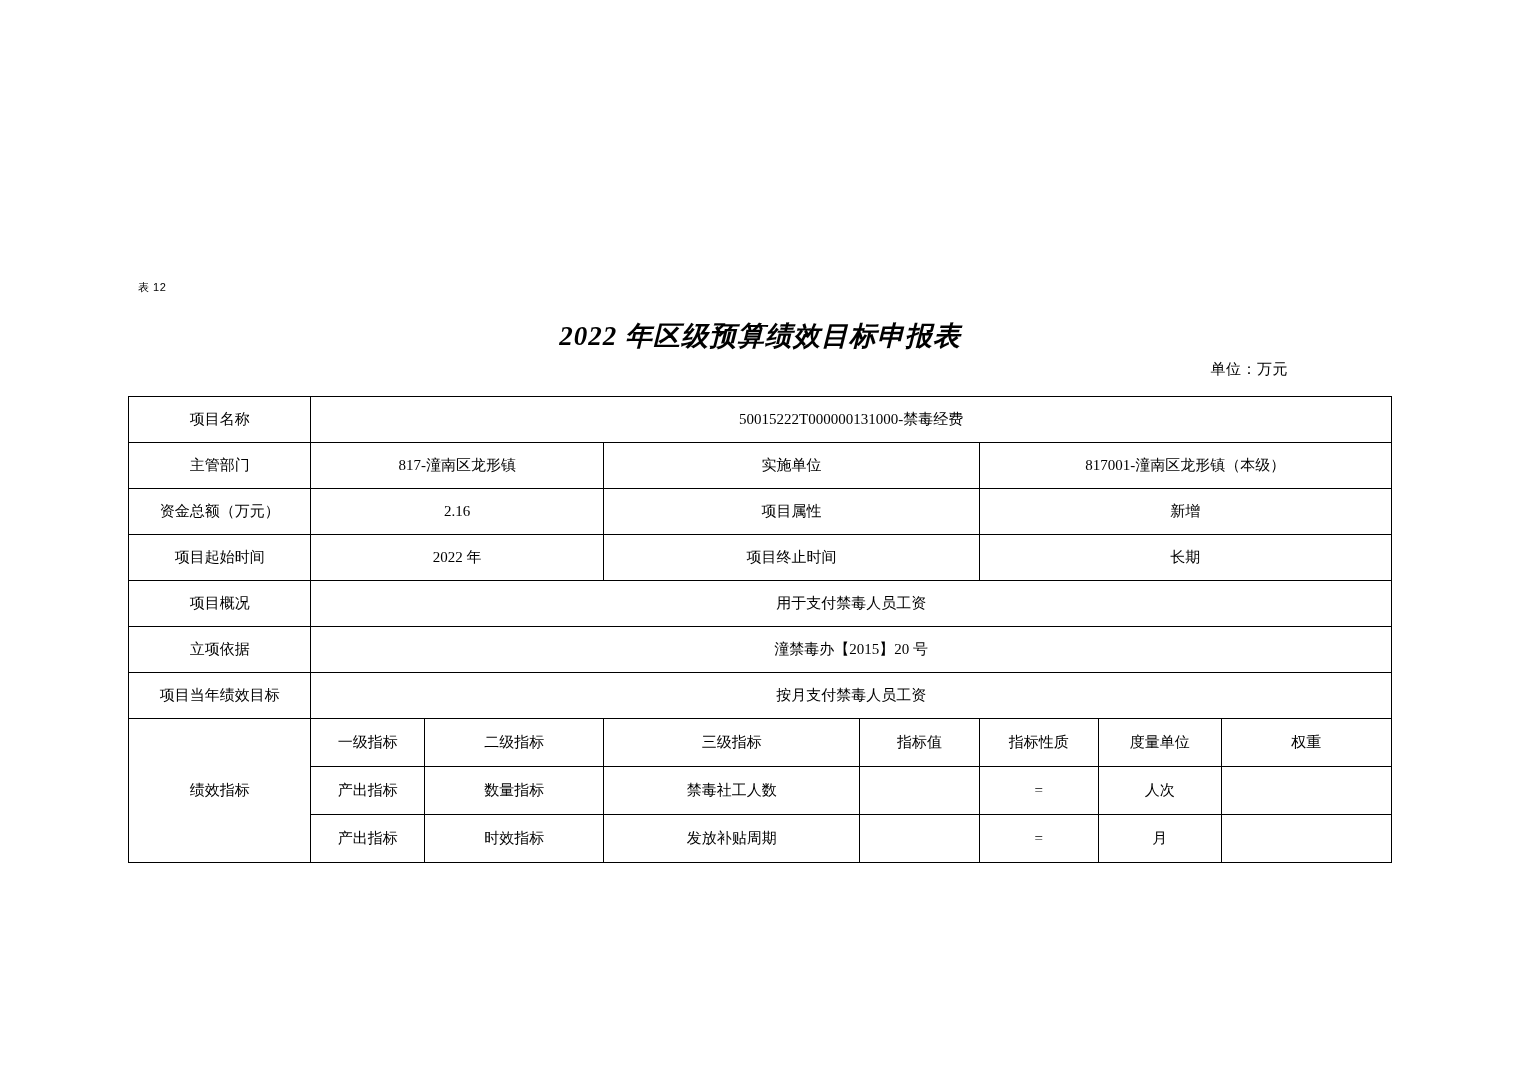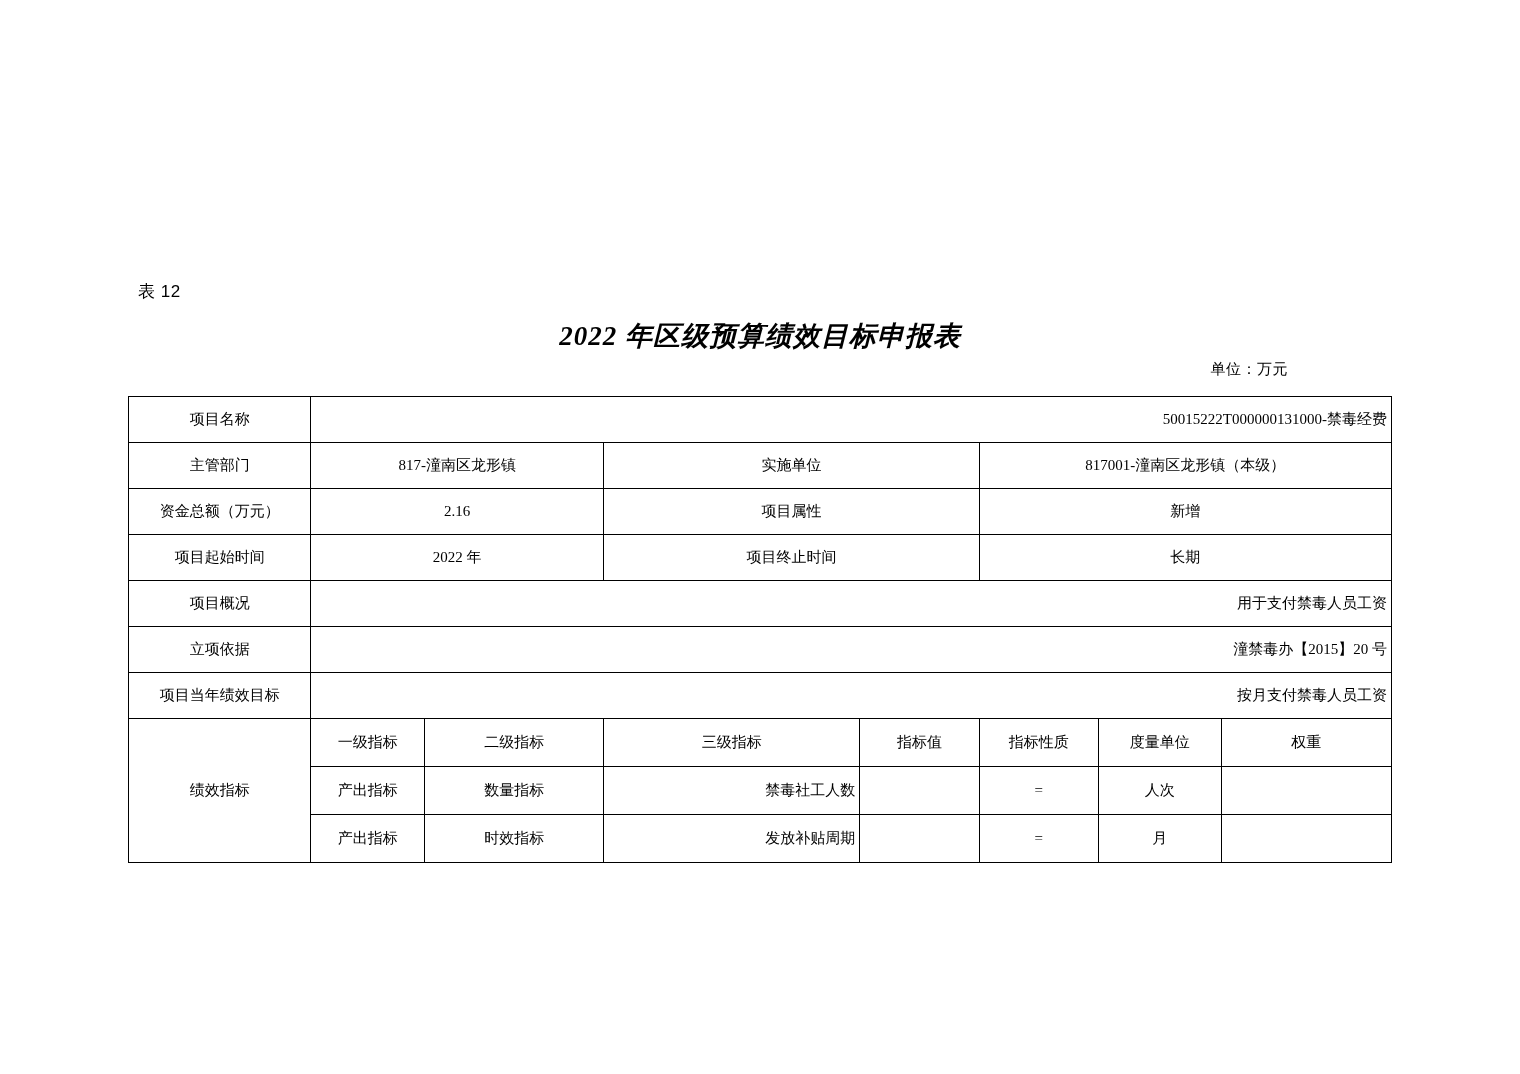--- a/index.html
+++ b/index.html
@@ -19,21 +19,21 @@
     position: relative;
     width: 1520px;
     height: 1074px;
     box-sizing: border-box;
   }
   .form-no {
     position: absolute;
     left: 138px;
     top: 280px;
     font-family: "Liberation Sans", "DejaVu Sans", sans-serif;
-    font-size: 17px;
+    font-size: 11px;
     letter-spacing: 0.5px;
   }
   .doc-title {
     position: absolute;
     left: 0;
     top: 318px;
     width: 1520px;
     text-align: center;
     font-size: 27px;
     font-weight: bold;
@@ -57,21 +57,21 @@
     table-layout: fixed;
   }
   table.main td {
     border: 1px solid #000000;
     font-size: 15px;
     padding: 0 4px;
     vertical-align: middle;
     line-height: 1.3;
   }
   .c { text-align: center; }
-  .l { text-align: right; padding-left: 14px; }
+  .l { text-align: center; padding-left: 14px; }
   .row-h { height: 46px; }
   .row-idx { height: 48px; }
   td.label { text-align: center; }
 </style>
 </head>
 <body>
 
 <div class="page">
 
   <div class="form-no">表 12</div>

